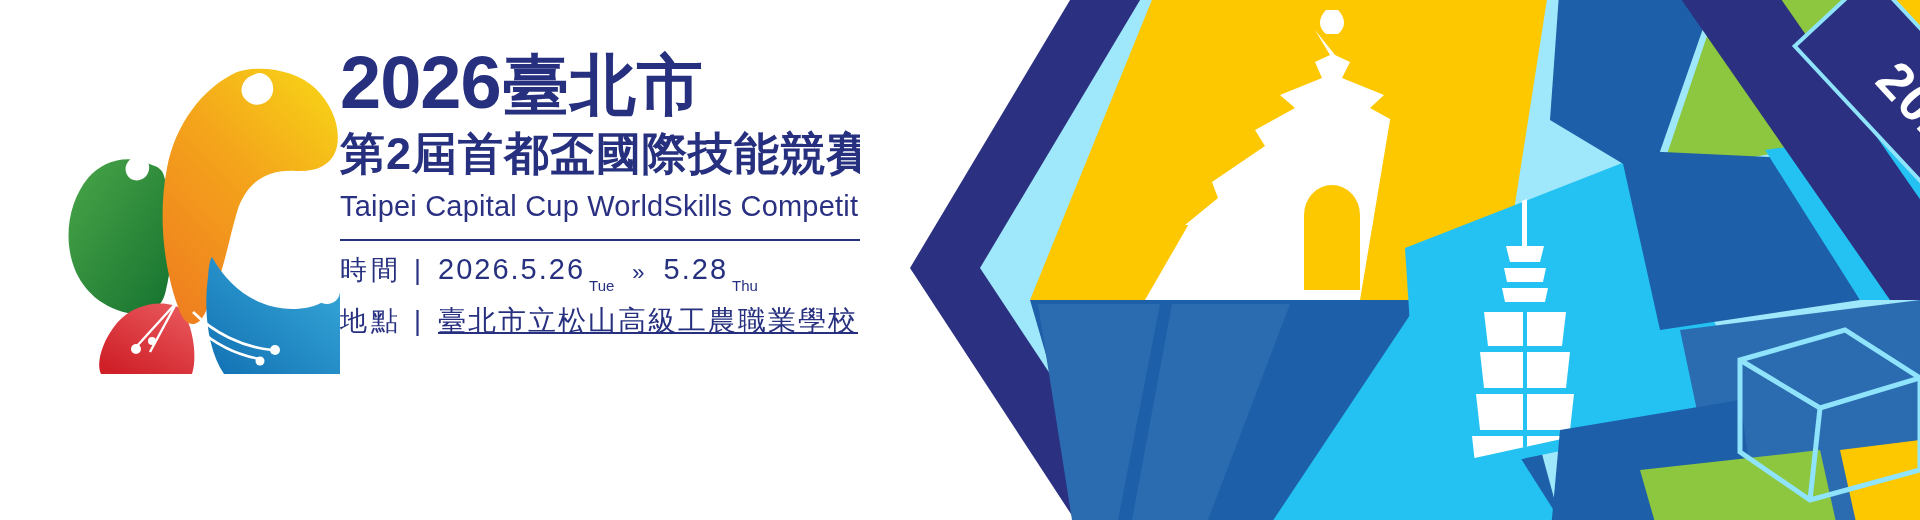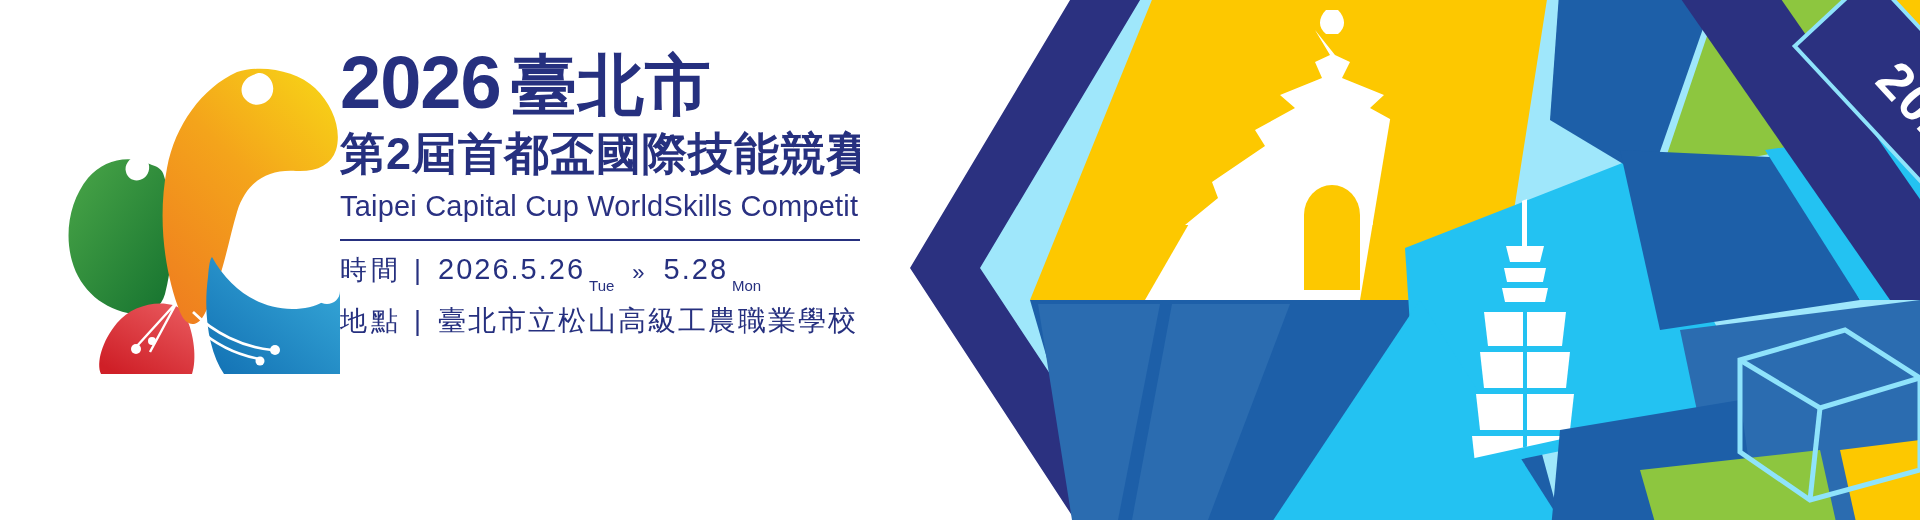--- a/index.html
+++ b/index.html
@@ -26,21 +26,21 @@
   
   .textblock{
     position:absolute;
     left:340px; top:46px;
     width:560px;
     color:#26307f;
   }
   .line-year{
     display:flex;
     align-items:baseline;
-    gap:10px;
+    gap:2px;
     line-height:1;
   }
   .year{
     font-size:74px;
     font-weight:bold;
     letter-spacing:-1px;
     color:#26307f;
   }
   .city{
     font-size:66px;
@@ -86,20 +86,21 @@
     letter-spacing:4px;
   }
   .infoline .sep{
     margin:0 16px 0 12px;
     color:#26307f;
     font-weight:300;
   }
   .infoline .val{
     font-weight:400;
     letter-spacing:1px;
+    text-decoration:underline;
   }
   .dateval{
     display:flex;
     align-items:flex-end;
   }
   .bignum{font-size:29px;letter-spacing:2px;}
   .dow{
     font-size:15px;
     margin-left:4px;
     letter-spacing:0;
@@ -208,21 +209,21 @@
     <div class="rule"></div>
 
     <div class="infoline">
       <span class="lbl">時間</span>
       <span class="sep">|</span>
       <span class="dateval">
         <span class="bignum">2026.5.26</span>
         <span class="dow">Tue</span>
         <span class="arrow">»</span>
         <span class="bignum">5.28</span>
-        <span class="dow">Mon</span>
+        <span class="dow">Thu</span>
       </span>
     </div>
 
     <div class="infoline loc">
       <span class="lbl">地點</span>
       <span class="sep">|</span>
       <span class="val">臺北市立松山高級工農職業學校</span>
     </div>
   </div>
 

